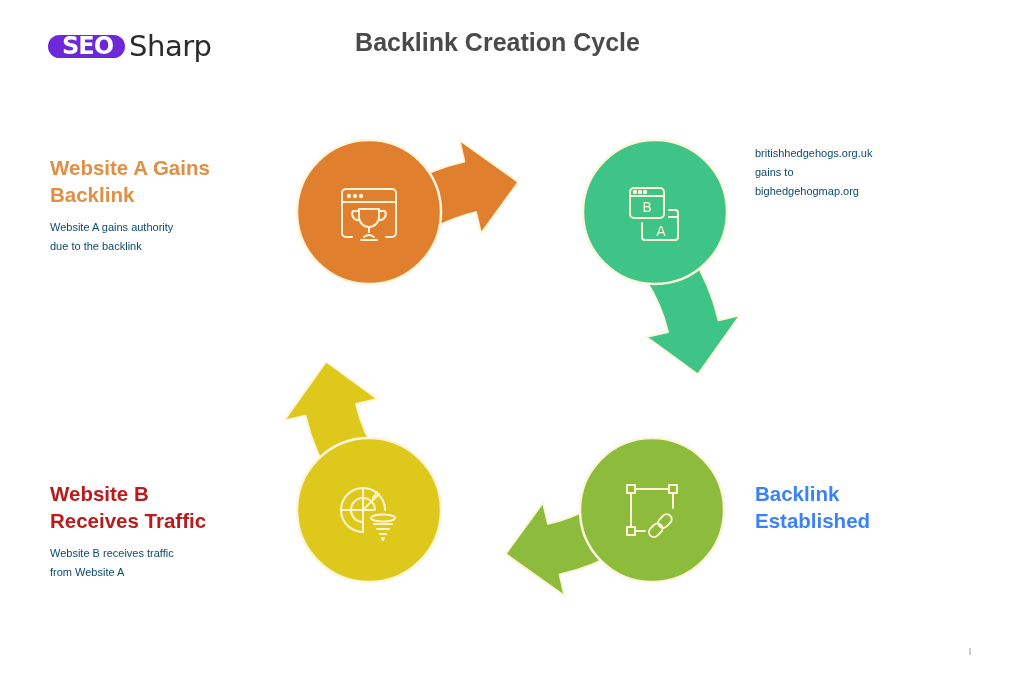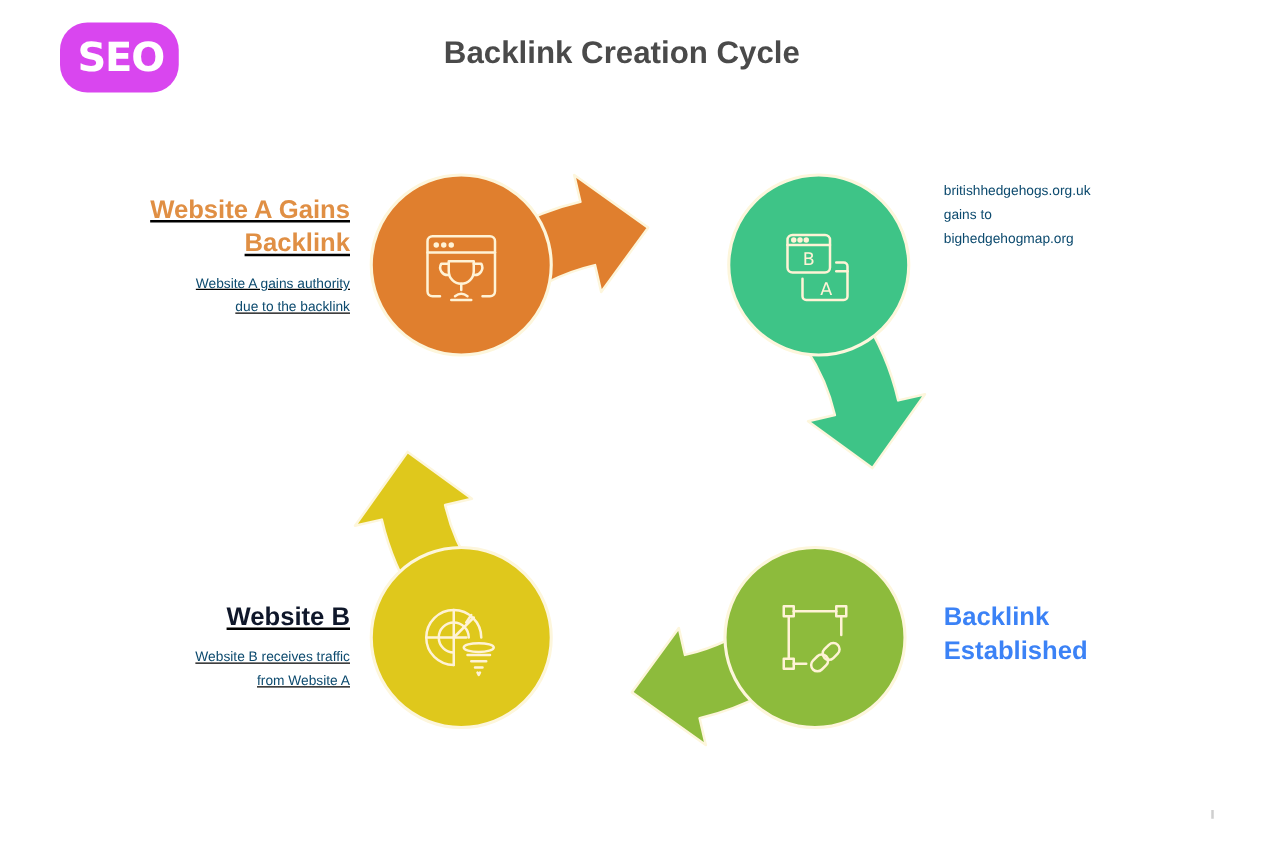--- a/index.html
+++ b/index.html
@@ -1,40 +1,41 @@
 <!DOCTYPE html>
 <html><head>
 <meta charset="utf-8">
 <style>
   html, body { margin: 0; padding: 0; background: #ffffff; }
   body { width: 1024px; height: 683px; position: relative; overflow: hidden;
          font-family: "Liberation Sans", sans-serif; }
   .logo { position: absolute; left: 48px; top: 24px; height: 44px; display: flex; align-items: center; }
-  .logo-pill { background: #d946ef; color: #fff; border-radius: 22px; height: 56px; padding: 0 12px 0 14px;
+  .logo-pill { background: #6d28d9; color: #fff; border-radius: 22px; height: 23px; padding: 0 12px 0 14px;
                display: flex; align-items: center; font-family: "DejaVu Sans", sans-serif; font-weight: bold;
-               font-size: 32px; letter-spacing: -1px; }
+               font-size: 24px; letter-spacing: -1px; }
   .logo-text { font-family: "DejaVu Sans", sans-serif; font-size: 29px; color: #2b2b2b; margin-left: 4px; letter-spacing: -0.5px; }
   .title { position: absolute; left: 0; width: 995px; top: 28px; text-align: center; font-weight: bold;
            font-size: 25px; color: #4a4a4a; box-sizing: border-box; }
   .label { position: absolute; width: 230px; }
   .label h3 { margin: 0; font-size: 20.5px; line-height: 27px; font-weight: bold; }
   .label p { margin: 10px 0 0 0; font-size: 11px; line-height: 19px; color: #0c4a6e; }
-  .right-al { text-align: right; text-decoration: underline; }
+  .right-al { text-align: left; }
   #lbl-tl { left: 50px; top: 154px; }
   #lbl-tr { left: 755px; top: 134px; }
   #lbl-bl { left: 50px; top: 480px; }
   #lbl-br { left: 755px; top: 480px; }
   #diagram { position: absolute; left: 0; top: 0; }
   .corner-mark { position: absolute; left: 969px; top: 648px; width: 2px; height: 7px; background: #cfcfcf; }
 </style>
 </head>
 <body>
 
 <div class="logo">
   <div class="logo-pill">SEO</div>
+  <div class="logo-text">Sharp</div>
 </div>
 
 <div class="title">Backlink Creation Cycle</div>
 
 <svg id="diagram" width="1024" height="683" viewBox="0 0 1024 683">
   <g id="segments">
       <path d="M354.45329699879244 226.14431145192202 A212 212 0 0 1 464.3103764791007 161.43354626553014 L459.36145328353564 139.99740484025494 L518.4913063866652 182.11330617444818 L480.95675450054665 233.53693105963754 L476.0078313049816 212.10078963436237 A160 160 0 0 0 393.09682792361696 260.93910298258265 Z" fill="#e07f2e" stroke="#fdf6dc" stroke-width="2" stroke-linejoin="round"></path>
       <path d="M636.6104734860044 196.48839719251114 A212 212 0 0 1 718.5664537344699 320.3103764791006 L740.002595159745 315.3614532835356 L697.8866938255518 374.4913063866652 L646.4630689403625 336.95675450054665 L667.8992103656376 332.0078313049816 A160 160 0 0 0 606.0456403667957 238.5572809000084 Z" fill="#3ec487" stroke="#fdf6dc" stroke-width="2" stroke-linejoin="round"></path>
       <path d="M669.5467030012076 509.855688548078 A212 212 0 0 1 559.6896235208993 574.5664537344699 L564.6385467164644 596.002595159745 L505.50869361333486 553.8866938255518 L543.0432454994534 502.46306894036246 L547.9921686950183 523.8992103656376 A160 160 0 0 0 630.903172076383 475.06089701741735 Z" fill="#8dbb3c" stroke="#fdf6dc" stroke-width="2" stroke-linejoin="round"></path>
       <path d="M387.38952651399575 539.5116028074889 A212 212 0 0 1 305.43354626553014 415.6896235208993 L283.99740484025494 420.63854671646436 L326.1133061744482 361.50869361333486 L377.53693105963754 399.04324549945335 L356.1007896343624 403.99216869501834 A160 160 0 0 0 417.9543596332043 497.44271909999156 Z" fill="#dfc81c" stroke="#fdf6dc" stroke-width="2" stroke-linejoin="round"></path>
@@ -120,22 +121,23 @@
 </div>
 
 <div class="label" id="lbl-br">
   <h3 style="color:#3b82f6">
     <span>Backlink</span><br>
     <span>Established</span>
   </h3>
 </div>
 
 <div class="label right-al" id="lbl-bl">
-  <h3 style="color:#0f172a">
+  <h3 style="color:#b91c1c">
     <span>Website B</span><br>
+    <span>Receives Traffic</span>
   </h3>
   <p>
     <span>Website B receives traffic</span><br>
     <span>from Website A</span>
   </p>
 </div>
 
 <div class="corner-mark"></div>
 
 </body></html>

